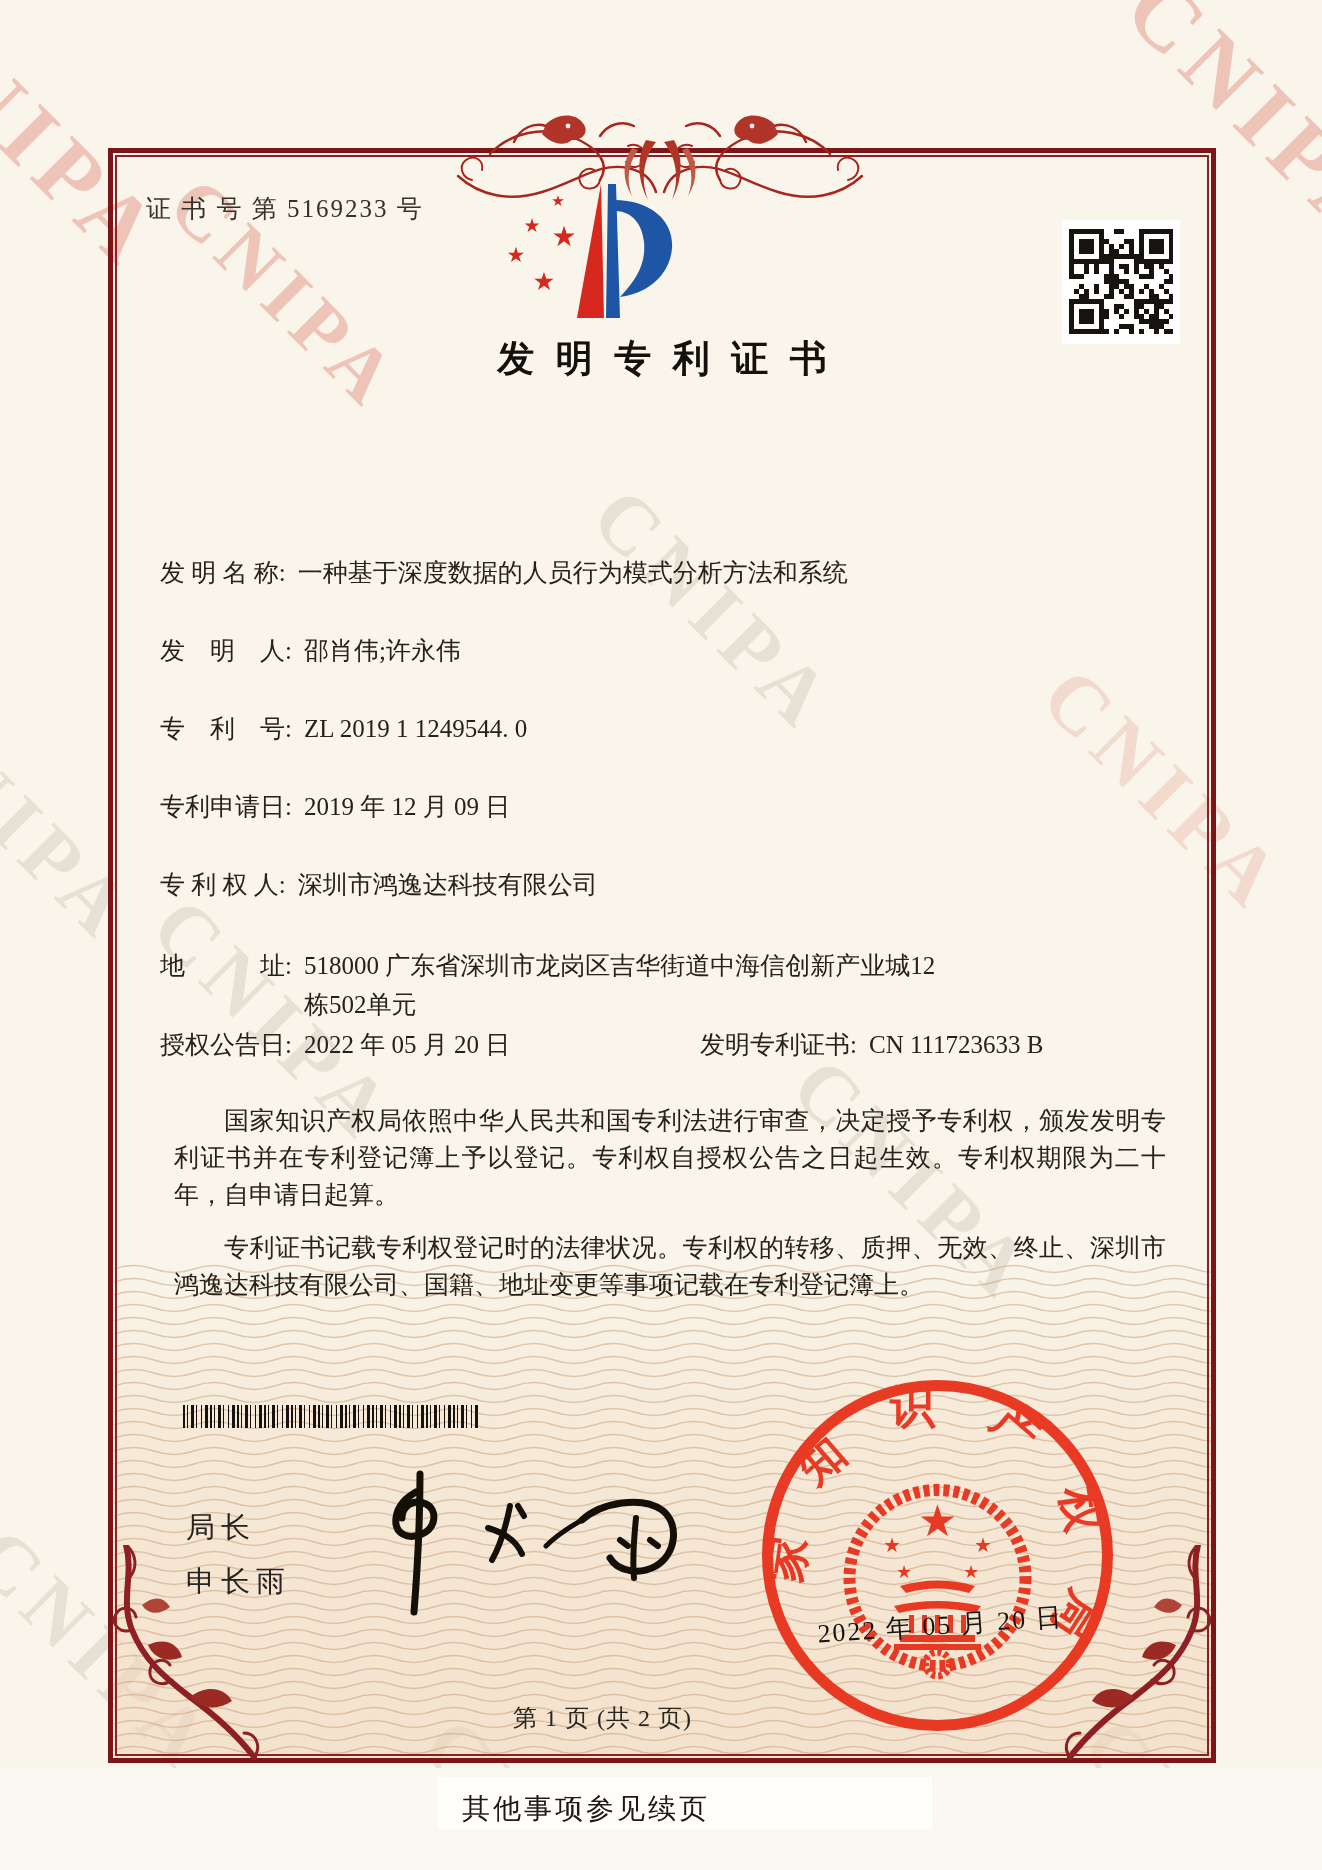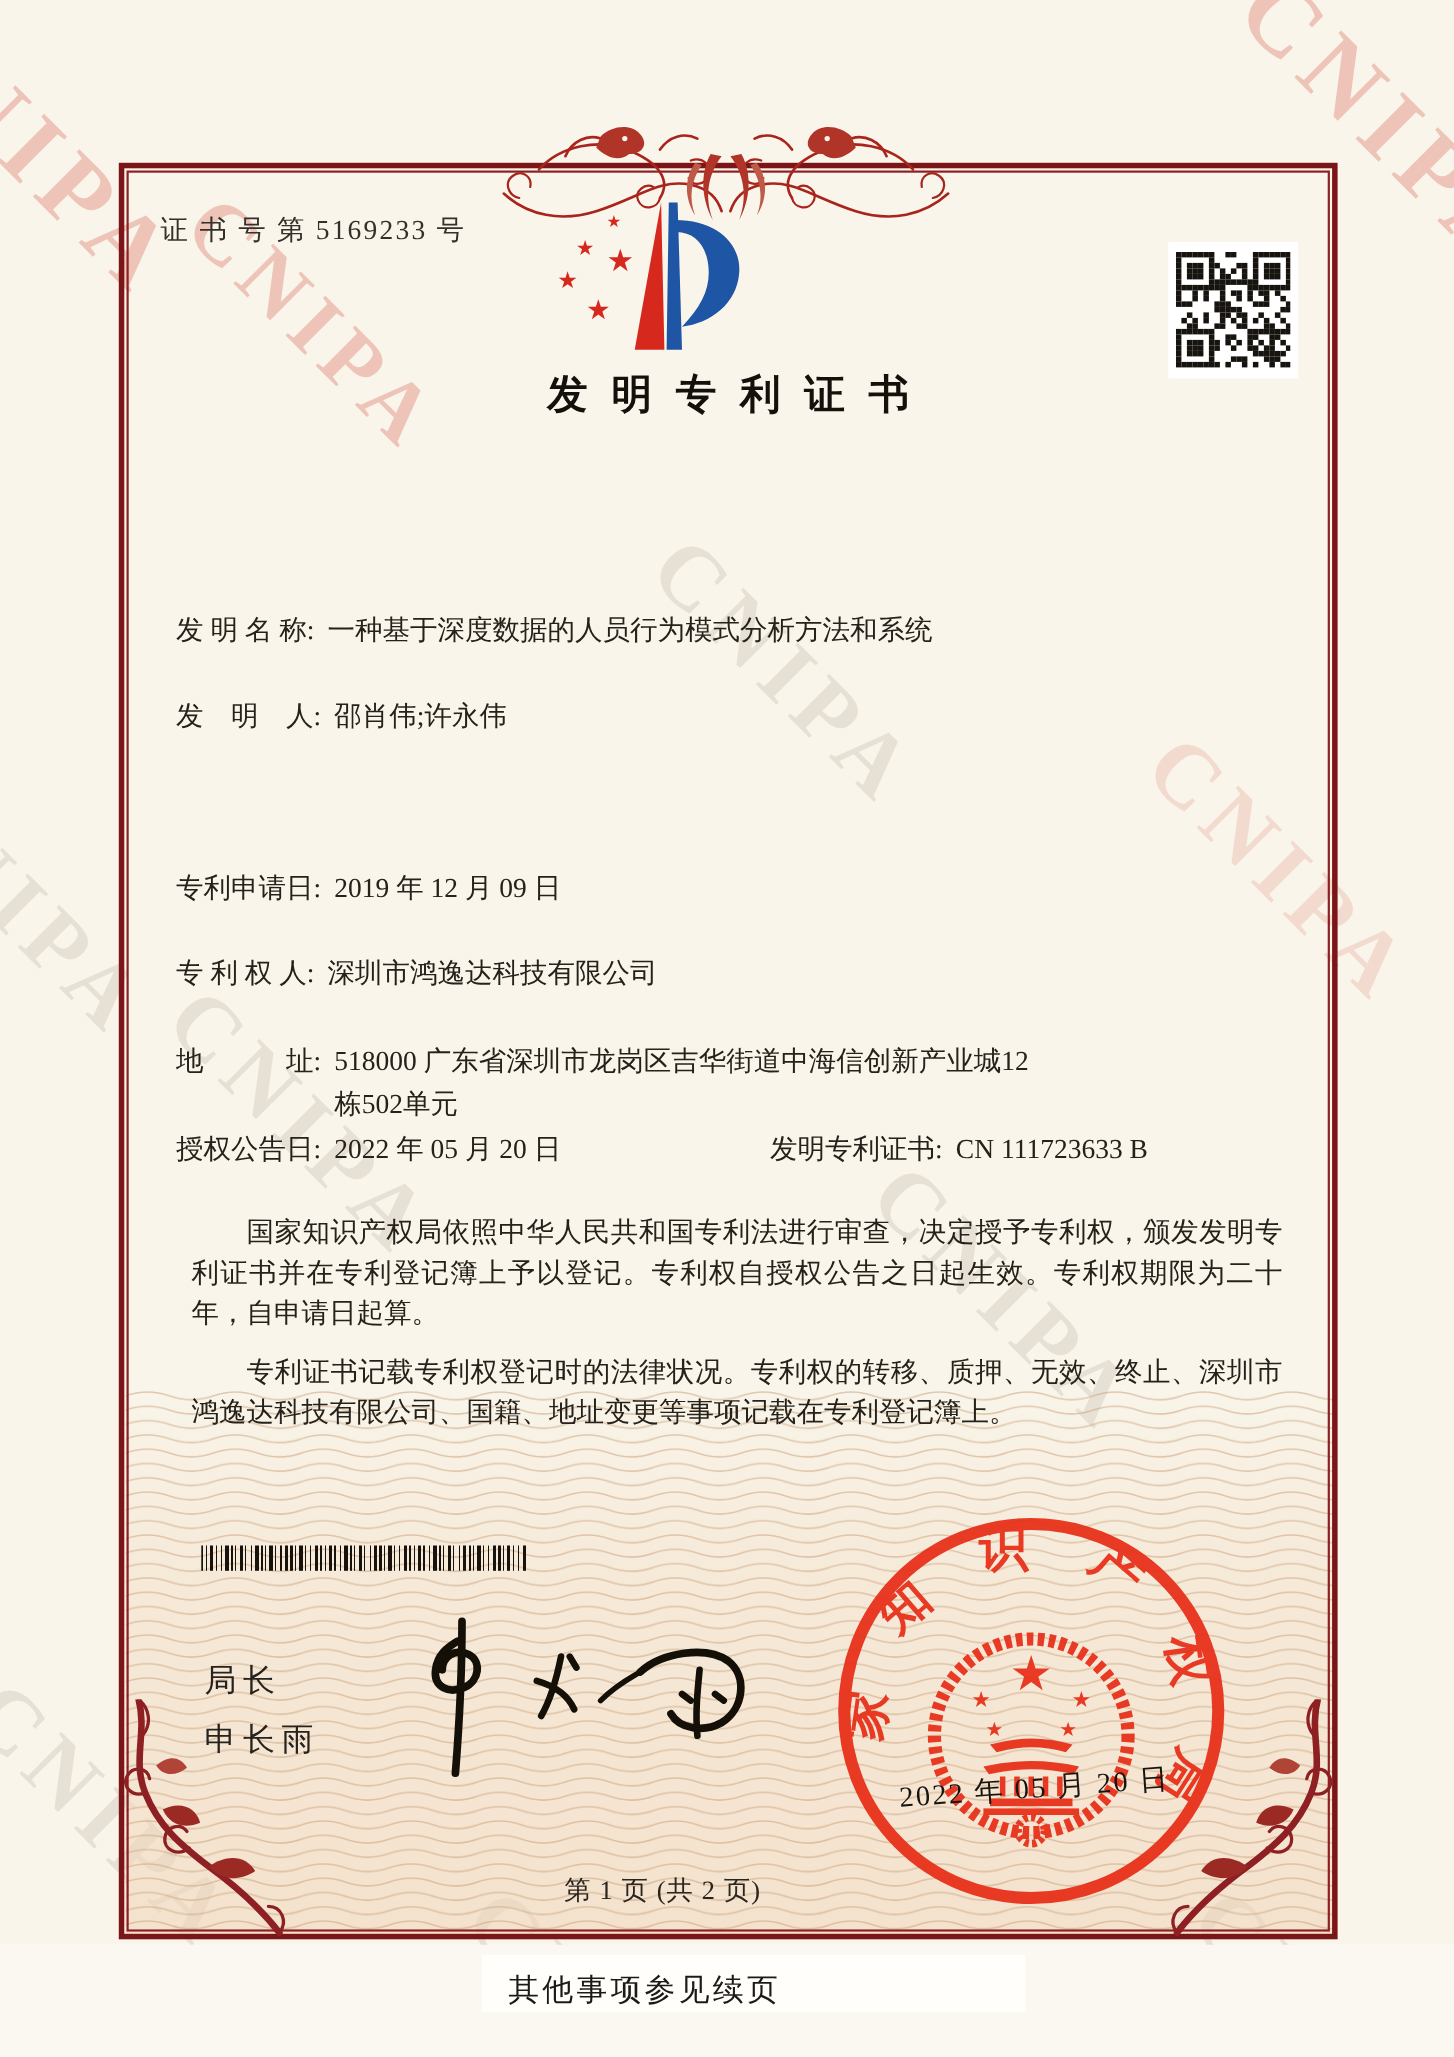--- a/index.html
+++ b/index.html
@@ -398,20 +398,23 @@
   </div>
 
   <div class="title">发明专利证书</div>
 
   <div class="field f1">
     <span class="lbl">发 明 名 称:</span><span class="val">一种基于深度数据的人员行为模式分析方法和系统</span>
   </div>
   <div class="field f2">
     <span class="lbl">发　明　人:</span><span class="val">邵肖伟;许永伟</span>
   </div>
+  <div class="field f3">
+    <span class="lbl">专　利　号:</span><span class="val">ZL 2019 1 1249544. 0</span>
+  </div>
   <div class="field f4">
     <span class="lbl">专利申请日:</span><span class="val">2019 年 12 月 09 日</span>
   </div>
   <div class="field f5">
     <span class="lbl">专 利 权 人:</span><span class="val">深圳市鸿逸达科技有限公司</span>
   </div>
   <div class="field f6 addr">
     <span class="lbl">地　　　址:</span><span class="val">518000 广东省深圳市龙岗区吉华街道中海信创新产业城12栋502单元</span>
   </div>
   <div class="field f7">

